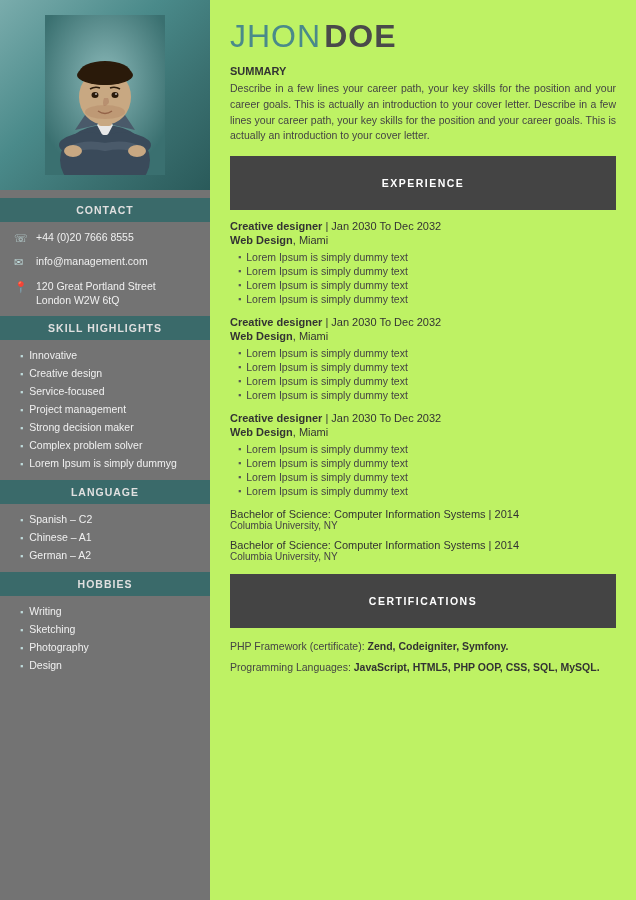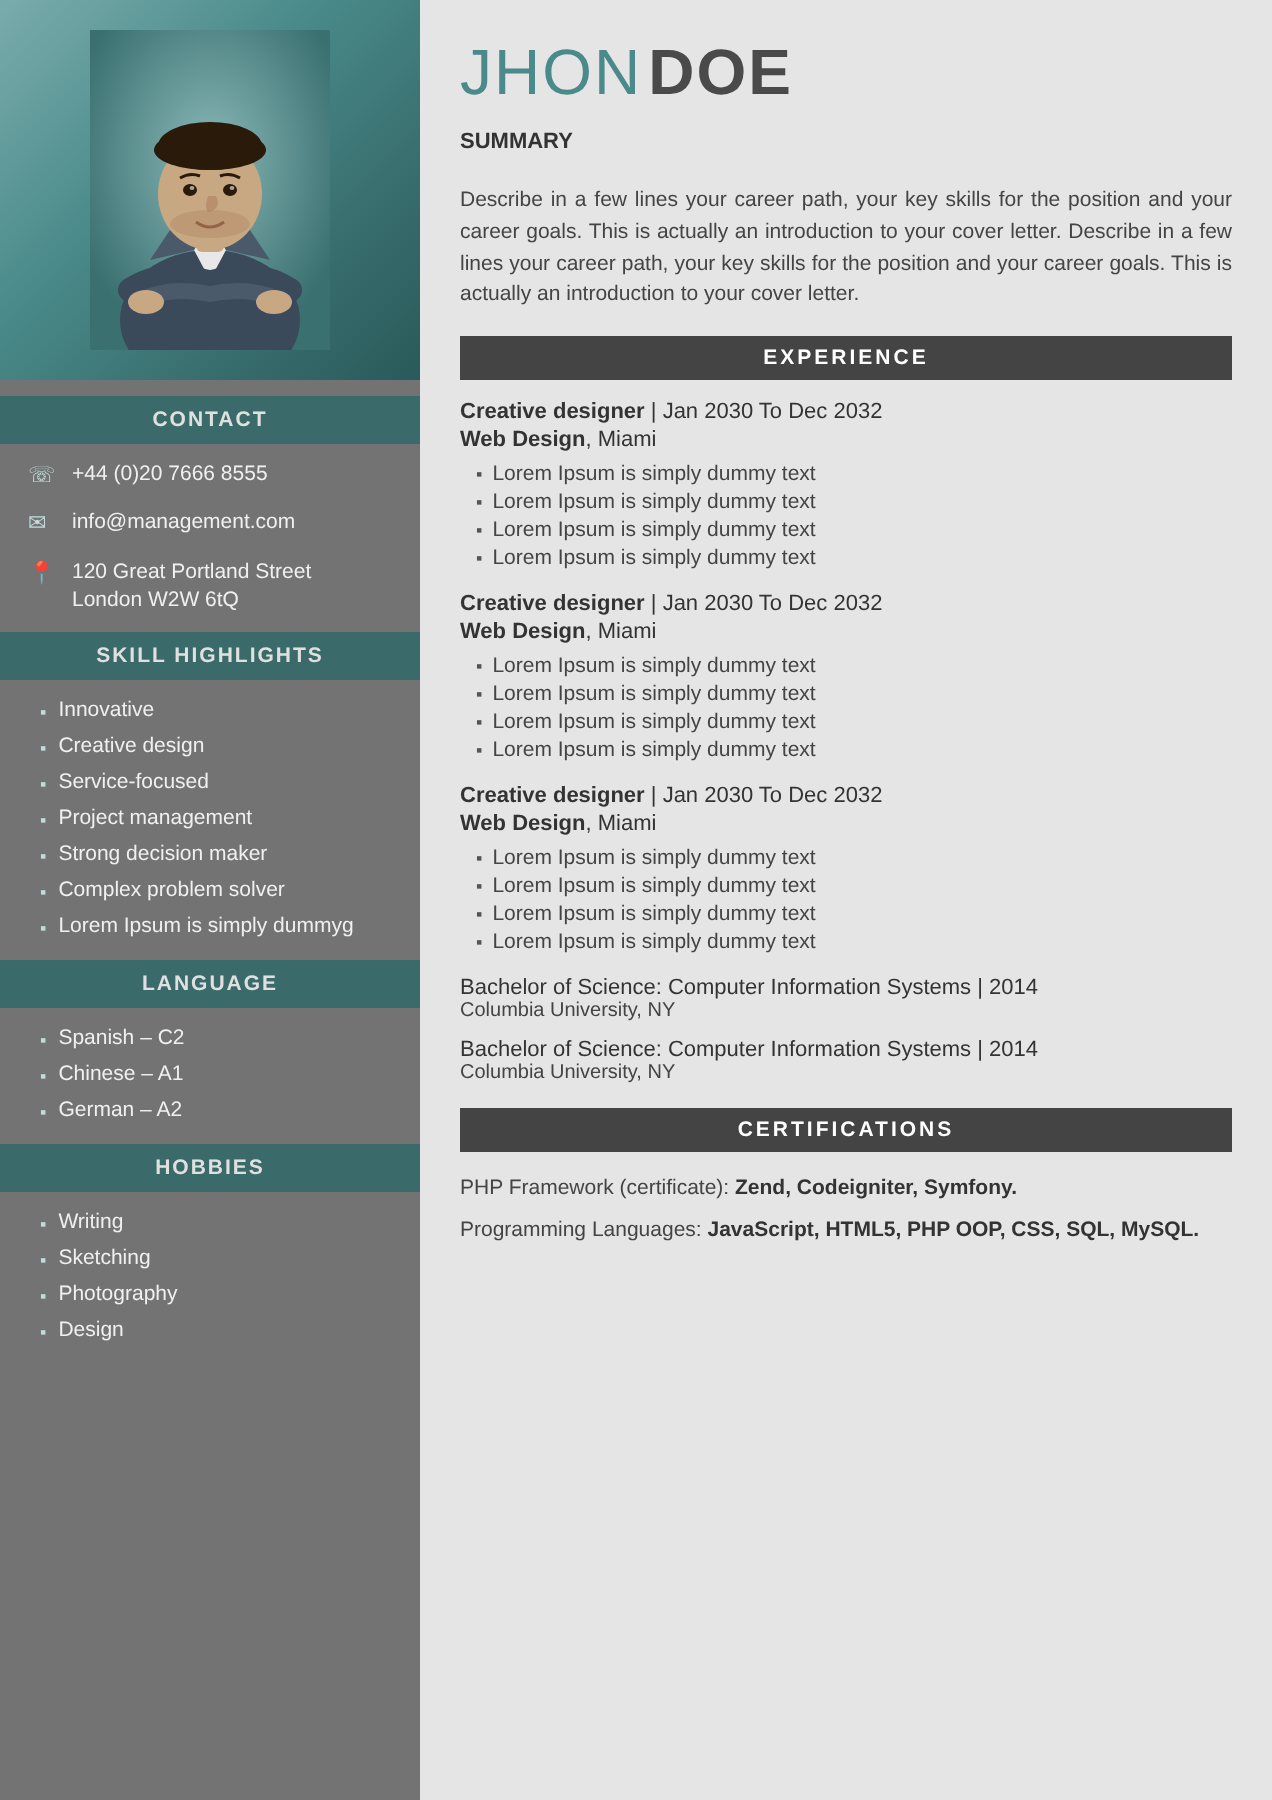--- a/index.html
+++ b/index.html
@@ -96,21 +96,21 @@
     .bullet {
       color: #c0dcdc;
       margin-right: 6px;
       font-size: 9px;
       margin-top: 2px;
     }
 
     
     .main {
       flex: 1;
-      background: #e5e5e5;
+      background: #bef264;
       padding: 18px 20px 14px 20px;
       overflow-y: auto;
     }
 
     .name-section {
       margin-bottom: 10px;
     }
 
     .name-first {
       font-size: 32px;
@@ -123,36 +123,36 @@
       font-size: 32px;
       font-weight: 900;
       color: #4a4a4a;
       letter-spacing: 1px;
     }
 
     .section-title {
       font-size: 11px;
       font-weight: bold;
       color: #333;
-      margin-bottom: 16px;
+      margin-bottom: 4px;
       margin-top: 2px;
     }
 
     .summary-text {
       font-size: 10.5px;
       line-height: 1.5;
       color: #444;
       text-align: justify;
     }
 
     .section-header-main {
       background: #444444;
       color: #ffffff;
       text-align: center;
-      padding: 5px 0;
+      padding: 21px 0;
       font-size: 10.5px;
       font-weight: bold;
       letter-spacing: 1.5px;
       margin: 12px 0 10px 0;
     }
 
     .job-title {
       font-size: 11px;
       color: #333;
       margin-bottom: 2px;

